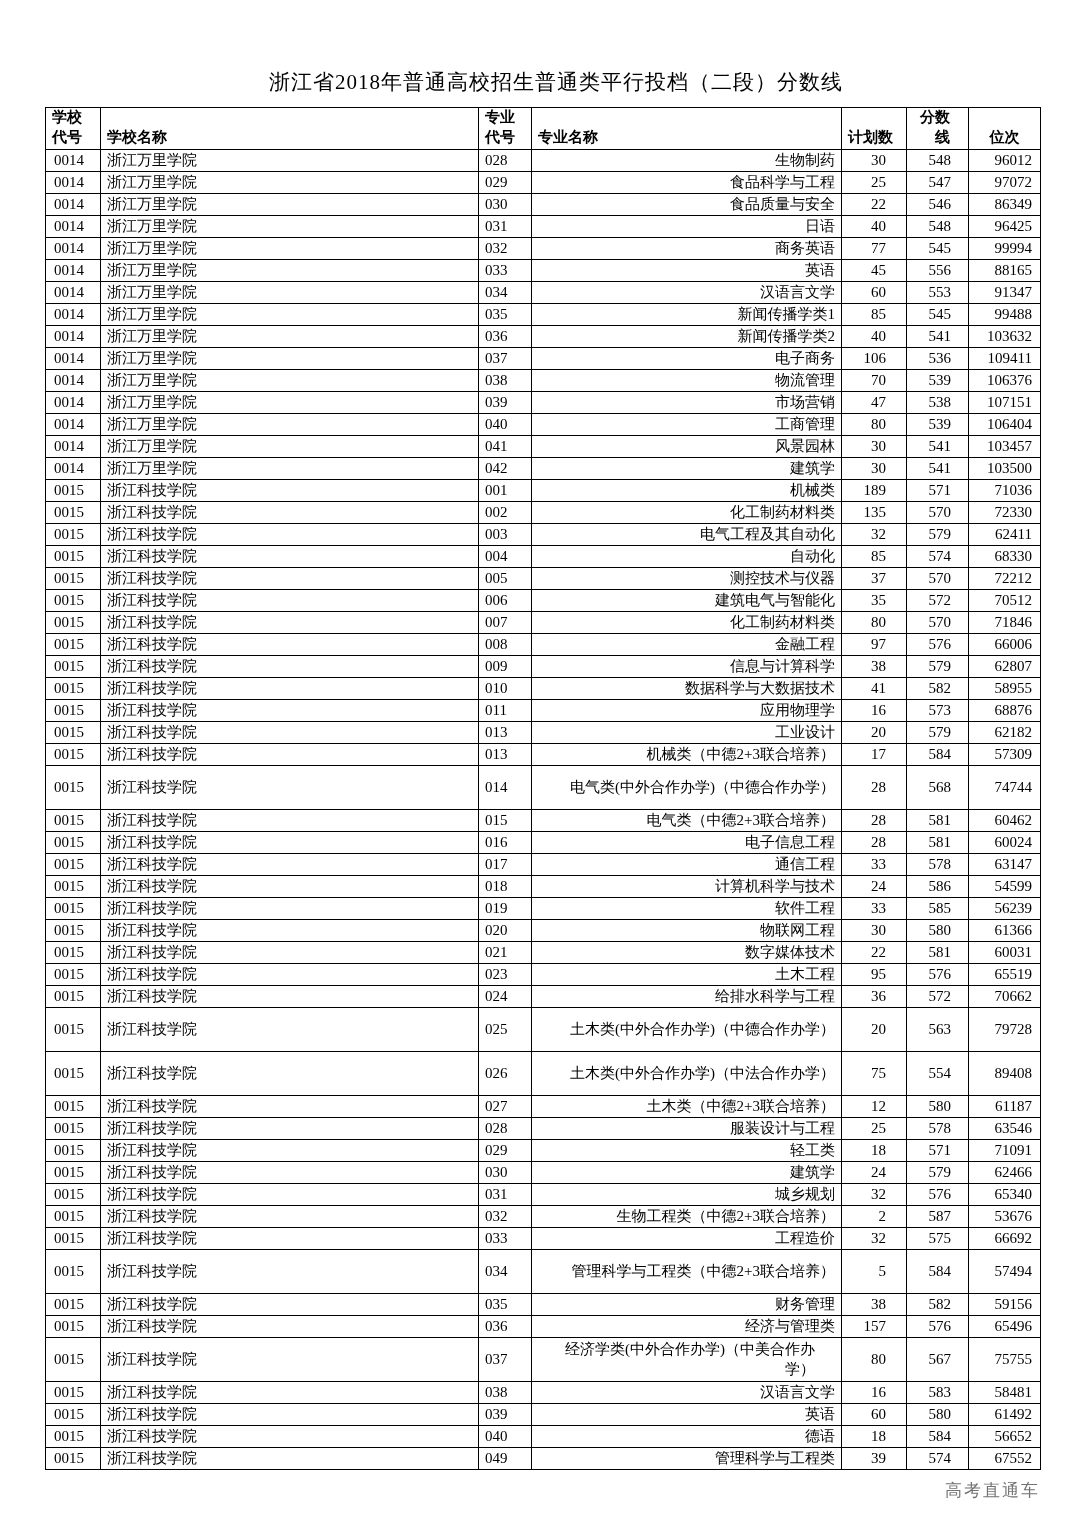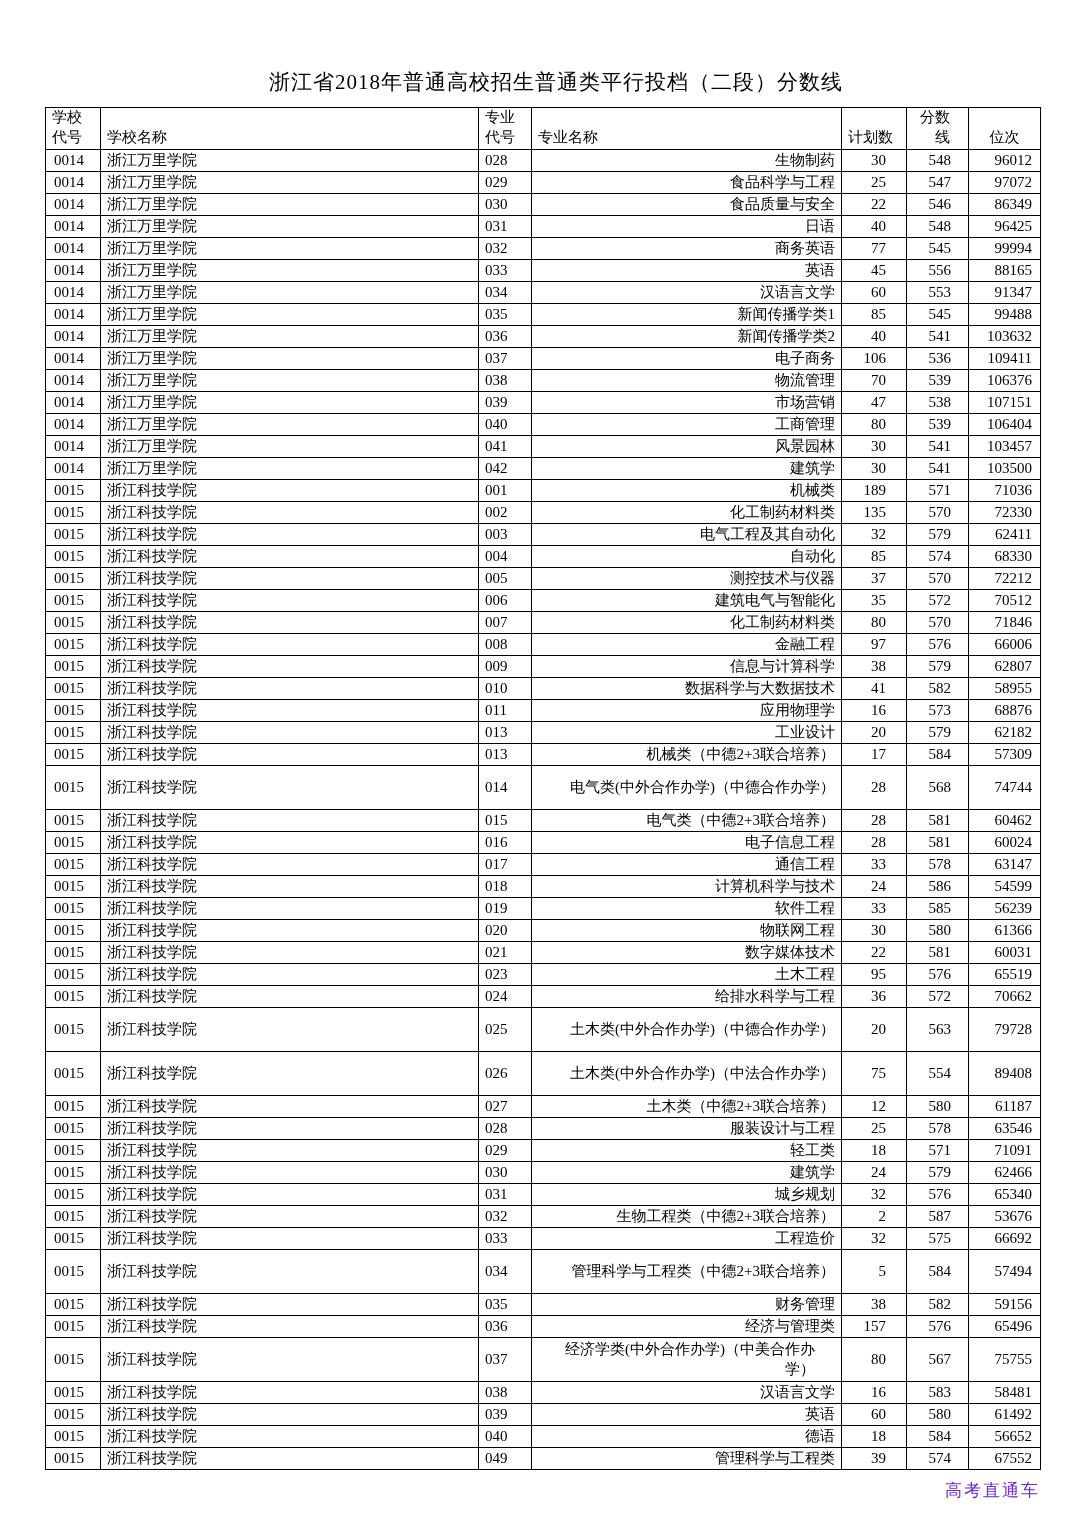--- a/index.html
+++ b/index.html
@@ -32,21 +32,21 @@
     font-size: 15px;
   }
   .score-table th, .score-table td {
     border: 1px solid #000;
     padding: 0 6px;
     line-height: 1.3;
     overflow: hidden;
   }
   .score-table thead tr { height: 41px; }
   .score-table th {
-    font-weight: normal;
+    font-weight: bold;
     text-align: left;
     vertical-align: bottom;
     padding-bottom: 2px;
     margin-top: 42px;
   }
   .score-table th.h-stack { vertical-align: middle; }
   .score-table th.h-stack span { display: block; }
   .score-table th.c-plan  { text-align: right; padding-right: 13px; }
   .score-table th.c-score { text-align: right; padding-right: 18px; }
   .score-table th.c-rank  { text-align: center; }
@@ -58,21 +58,21 @@
   td.c-major  { padding-left: 6px; text-align: right; }
   td.c-plan   { text-align: right; padding-right: 20px; }
   td.c-score  { text-align: right; padding-right: 17px; }
   td.c-rank   { text-align: right; padding-right: 8px; }
   tr.wrap td.c-major { padding-right: 26px; }
   .watermark {
     position: absolute;
     top: 1479px;
     right: 40px;
     font-size: 17px;
-    color: #6d28d9;
+    color: #737373;
     letter-spacing: 2px;
   }
 </style>
 </head>
 <body>
 
 <div class="title">浙江省2018年普通高校招生普通类平行投档（二段）分数线</div>
 
 <table class="score-table">
   <colgroup>

